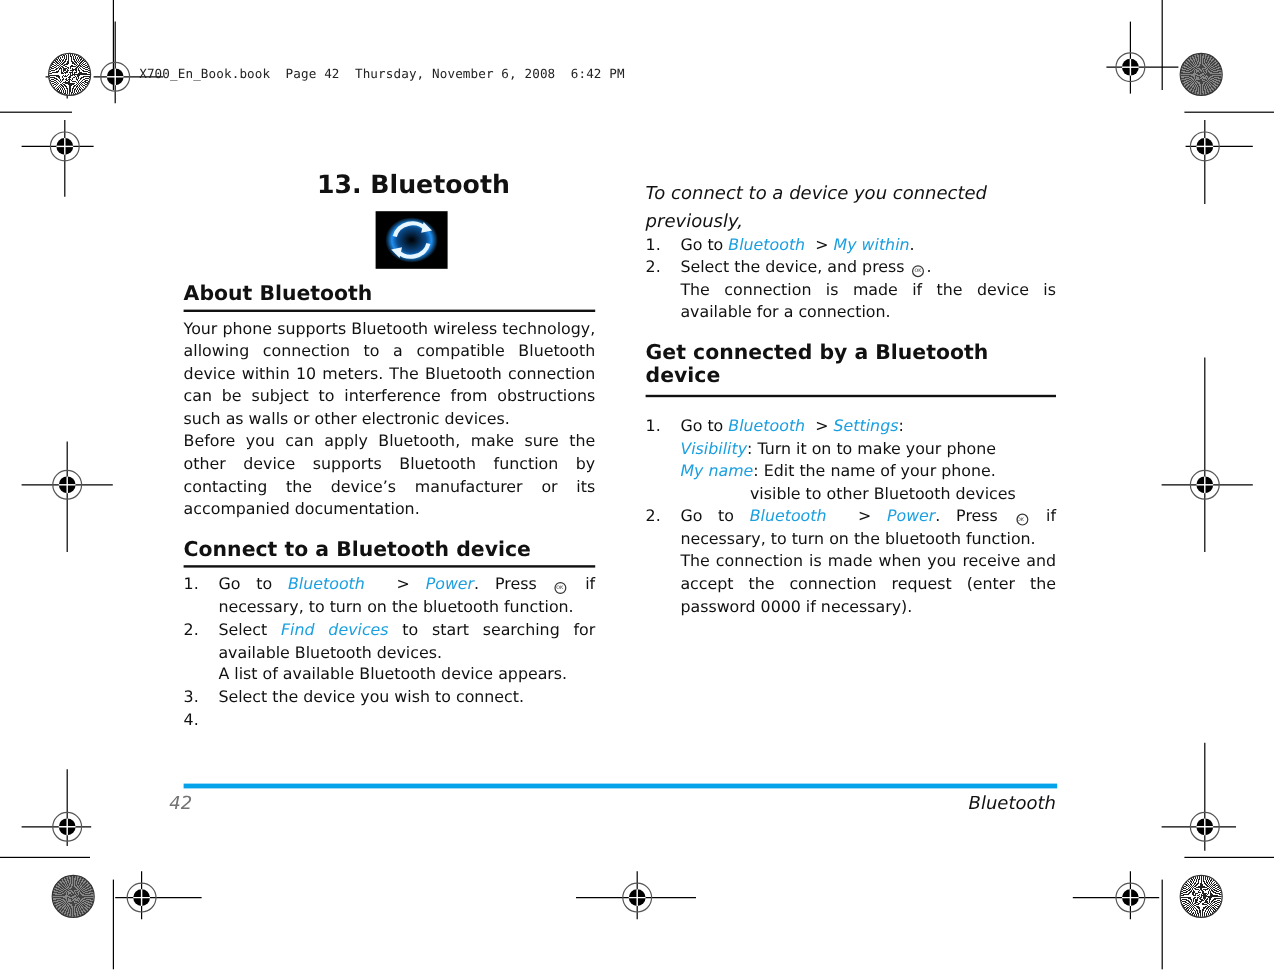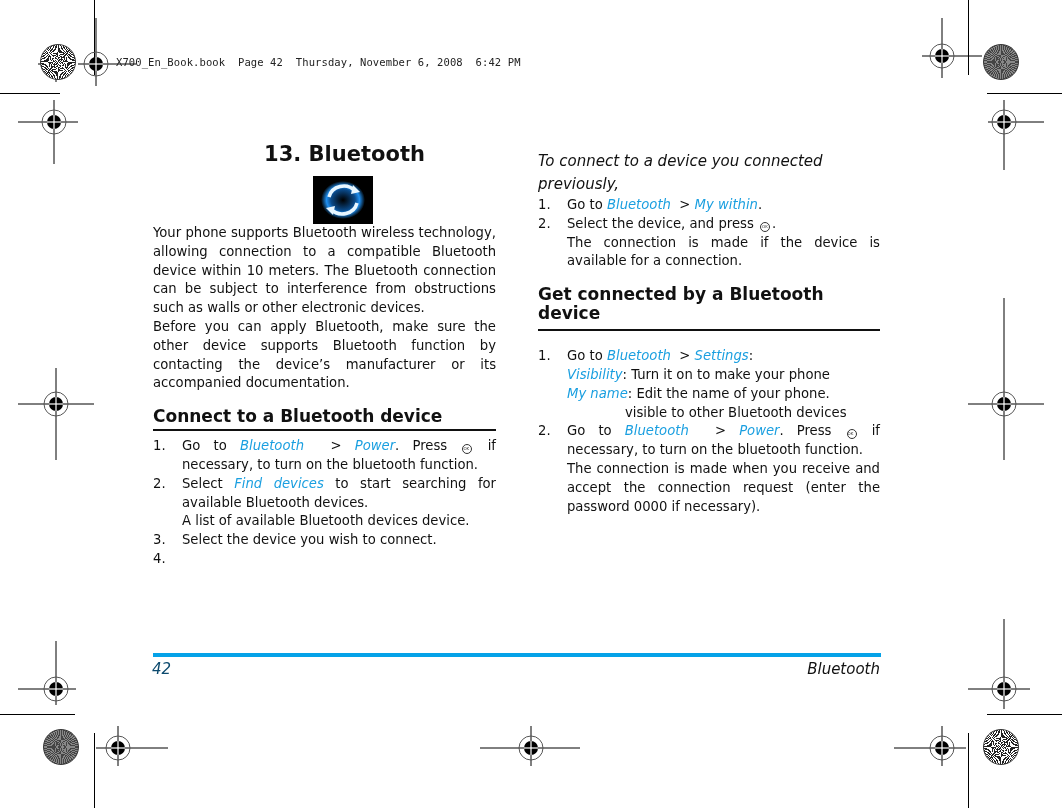--- a/index.html
+++ b/index.html
@@ -33,21 +33,21 @@
     .justify { text-align: justify; text-align-last: left; }
 
     .item { position: relative; padding-left: 29px; }
     .item .num { position: absolute; left: 0; top: 0; }
     .indent { padding-left: 29px; }
     .blue { color: #1a9fe0; font-style: italic; }
     .okkey { display: inline-block; width: 10px; height: 10px; border: 1px solid #333; border-radius: 50%; font-size: 4px; line-height: 8px; text-align: center; vertical-align: 0px; margin: 0 2px; color: #333; }
     .vis-wrap { padding-left: 87px; }
 
     .footer-rule { position: absolute; left: 153px; top: 653px; width: 728px; height: 4px; background: #04a2e8; }
-    .footer-page { position: absolute; left: 152px; top: 660px; font-size: 15px; font-style: italic; color: #0c4a6e; }
+    .footer-page { position: absolute; left: 141px; top: 660px; font-size: 15px; font-style: italic; color: #737373; }
     .footer-chapter { position: absolute; right: 182px; top: 660px; font-size: 15px; font-style: italic; color: #111; }
   </style>
 </head>
 <body>
 
 <div>
 
   <div class="line-v" style="left:94px;top:0;height:75px;"></div>
   <div class="line-h" style="left:0;top:93px;width:60px;"></div>
 
@@ -178,34 +178,35 @@
         </radialGradient>
       </defs>
       <ellipse cx="28" cy="23" rx="22" ry="19" fill="url(#glow)"></ellipse>
       <path d="M14 20 A15 14 0 0 1 40 14" fill="none" stroke="#e8f6ff" stroke-width="3.5"></path>
       <polygon points="38,8 45,15 36,17" fill="#e8f6ff"></polygon>
       <path d="M42 26 A15 14 0 0 1 16 32" fill="none" stroke="#e8f6ff" stroke-width="3.5"></path>
       <polygon points="18,38 11,31 20,29" fill="#e8f6ff"></polygon>
     </svg>
   </div>
 
+  <div class="h2 h2-about">About Bluetooth</div>
   <p class="justify">Your phone supports Bluetooth wireless technology, allowing connection to a compatible Bluetooth device within 10 meters. The Bluetooth connection can be subject to interference from obstructions such as walls or other electronic devices.</p>
   <p class="justify">Before you can apply Bluetooth, make sure the other device supports Bluetooth function by contacting the device’s manufacturer or its accompanied documentation.</p>
 
   <div class="h2 h2-connect">Connect to a Bluetooth device</div>
 
   <div class="item justify">
     <span class="num">1.</span>
     <span>Go to </span><span class="blue">Bluetooth</span><span style="white-space:pre">  &gt; </span><span class="blue">Power</span><span>. Press</span> <span class="okkey">OK</span> <span>if necessary, to turn on the bluetooth function.</span>
   </div>
   <div class="item justify">
     <span class="num">2.</span>
     <span>Select </span><span class="blue">Find devices</span><span> to start searching for available Bluetooth devices.</span>
   </div>
-  <div class="indent">A list of available Bluetooth devices device.</div>
+  <div class="indent">A list of available Bluetooth device appears.</div>
   <div class="item">
     <span class="num">3.</span>
     <span>Select the device you wish to connect.</span>
   </div>
   <div class="item justify">
     <span class="num">4.</span>
   </div>
 </div>
 
 <div class="col col-right">

